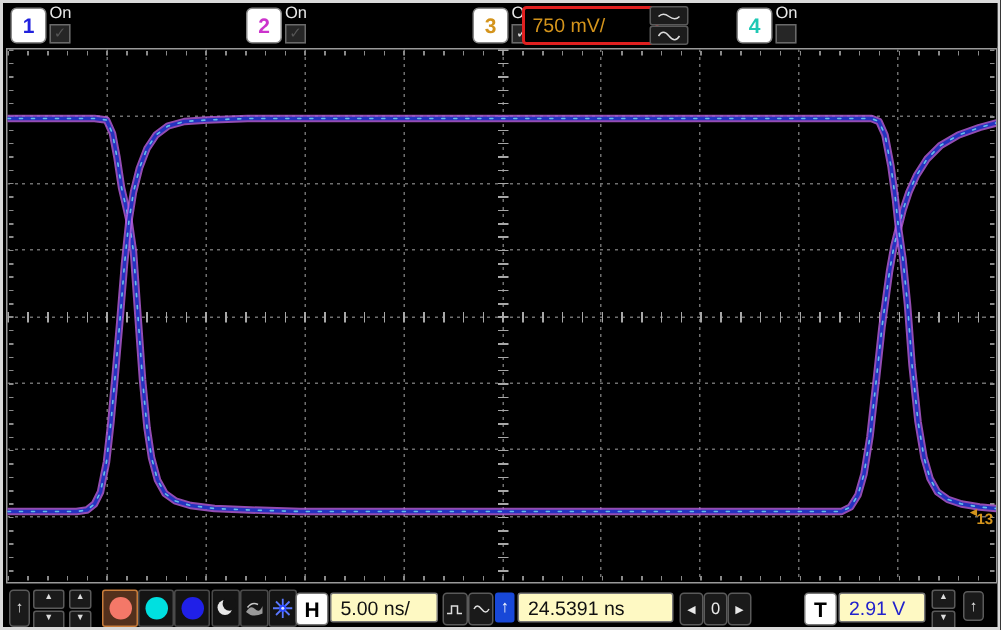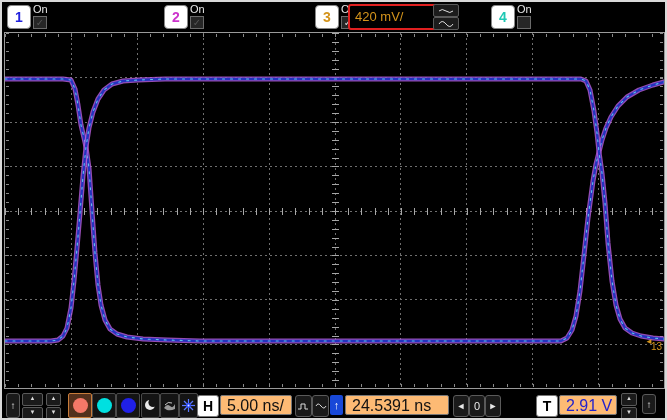--- a/index.html
+++ b/index.html
@@ -37,38 +37,38 @@
     background:repeating-linear-gradient(to right,#8a8a8a 0 1px,transparent 1px 13.2px);}
   .ebot{position:absolute;left:0;right:0;bottom:1px;height:3px;
     background:repeating-linear-gradient(to right,#8a8a8a 0 1px,transparent 1px 13.2px);}
   .eleft{position:absolute;top:0;bottom:0;left:1px;width:3px;
     background:repeating-linear-gradient(to bottom,#8a8a8a 0 1px,transparent 1px 8.9px);}
   .eright{position:absolute;top:0;bottom:0;right:1px;width:3px;
     background:repeating-linear-gradient(to bottom,#8a8a8a 0 1px,transparent 1px 8.9px);}
   .wavesvg{position:absolute;inset:0;width:100%;height:100%;}
   .marker13{position:absolute;right:1px;top:300px;width:18px;height:22px;color:#d4941c;}
   .marker13 .arr{position:absolute;left:0;top:5px;font-size:8px;line-height:8px;}
-  .marker13 .lbl{position:absolute;left:6px;top:8px;font-size:10px;font-weight:normal;}
+  .marker13 .lbl{position:absolute;left:6px;top:8px;font-size:10px;font-weight:bold;}
   
   .botbar{position:absolute;left:2px;right:2px;top:389px;height:28px;background:#000;}
   .bbtn{position:absolute;background:#1a1a1a;border:1px solid #5a5a5a;border-radius:3px;
     color:#e8e8e8;display:flex;align-items:center;justify-content:center;cursor:pointer;}
   .spingrp{position:absolute;top:2px;display:flex;flex-direction:column;gap:1px;}
   .spinbtn{height:11px;background:#1a1a1a;border:1px solid #5a5a5a;border-radius:2px;
     color:#ddd;font-size:6px;line-height:9px;text-align:center;cursor:pointer;}
   .ctile{position:absolute;top:2px;width:22px;height:23px;background:#141414;
     border:1px solid #4a4a4a;border-radius:2px;display:flex;align-items:center;
     justify-content:center;cursor:pointer;}
   .ctile.sel{background:#53301c;border-color:#c87c3a;}
   .circ{width:15px;height:15px;border-radius:50%;}
   .wbox{position:absolute;top:4px;height:20px;background:#fff;border:1px solid #777;
     border-radius:3px;color:#000;font-weight:bold;text-align:center;
     font-size:14px;line-height:20px;cursor:pointer;}
-  .field{position:absolute;top:4px;height:20px;background:#fdba74;border:1px solid #777;
-    border-radius:2px;color:#111;font-size:16px;line-height:20px;padding-left:6px;
+  .field{position:absolute;top:4px;height:20px;background:#fef9c3;border:1px solid #777;
+    border-radius:2px;color:#111;font-size:13px;line-height:20px;padding-left:6px;
     box-sizing:border-box;cursor:text;}
   .bluemark{position:absolute;top:4px;width:13px;height:20px;background:#1848d8;
     border-radius:2px;color:#fff;font-size:11px;line-height:20px;text-align:center;}
 </style>
 </head>
 <body>
 
 <div class="screen">
 
   <div class="topbar">
@@ -82,21 +82,21 @@
     <div>
       <div class="ch-badge ch-num" style="left: 162px; color: rgb(204, 51, 204);">2</div>
       <div class="on-label" style="left:188px">On</div>
       <div class="chk chk-dim" style="left:188px">✓</div>
     </div>
 
     <div>
       <div class="ch-badge ch-num" style="left: 313px; color: rgb(212, 148, 28);">3</div>
       <div class="on-label" style="left:339px">On</div>
       <div class="chk chk-on" style="left:339px">✓</div>
-      <div class="scale-box">420 mV/</div>
+      <div class="scale-box">750 mV/</div>
       <div class="mini-btn" style="left:431px;top:2px">
         <svg width="16" height="8" viewBox="0 0 16 8">
             <path d="M1,4 Q4,1 8,4 T15,4" stroke="#ddd" fill="none" stroke-width="1"></path>
           </svg>
       </div>
       <div class="mini-btn" style="left:431px;top:15px">
         <svg width="16" height="10" viewBox="0 0 16 10">
             <path d="M1,5 Q4,0 8,5 T15,5" stroke="#ddd" fill="none" stroke-width="1"></path>
           </svg>
       </div>

